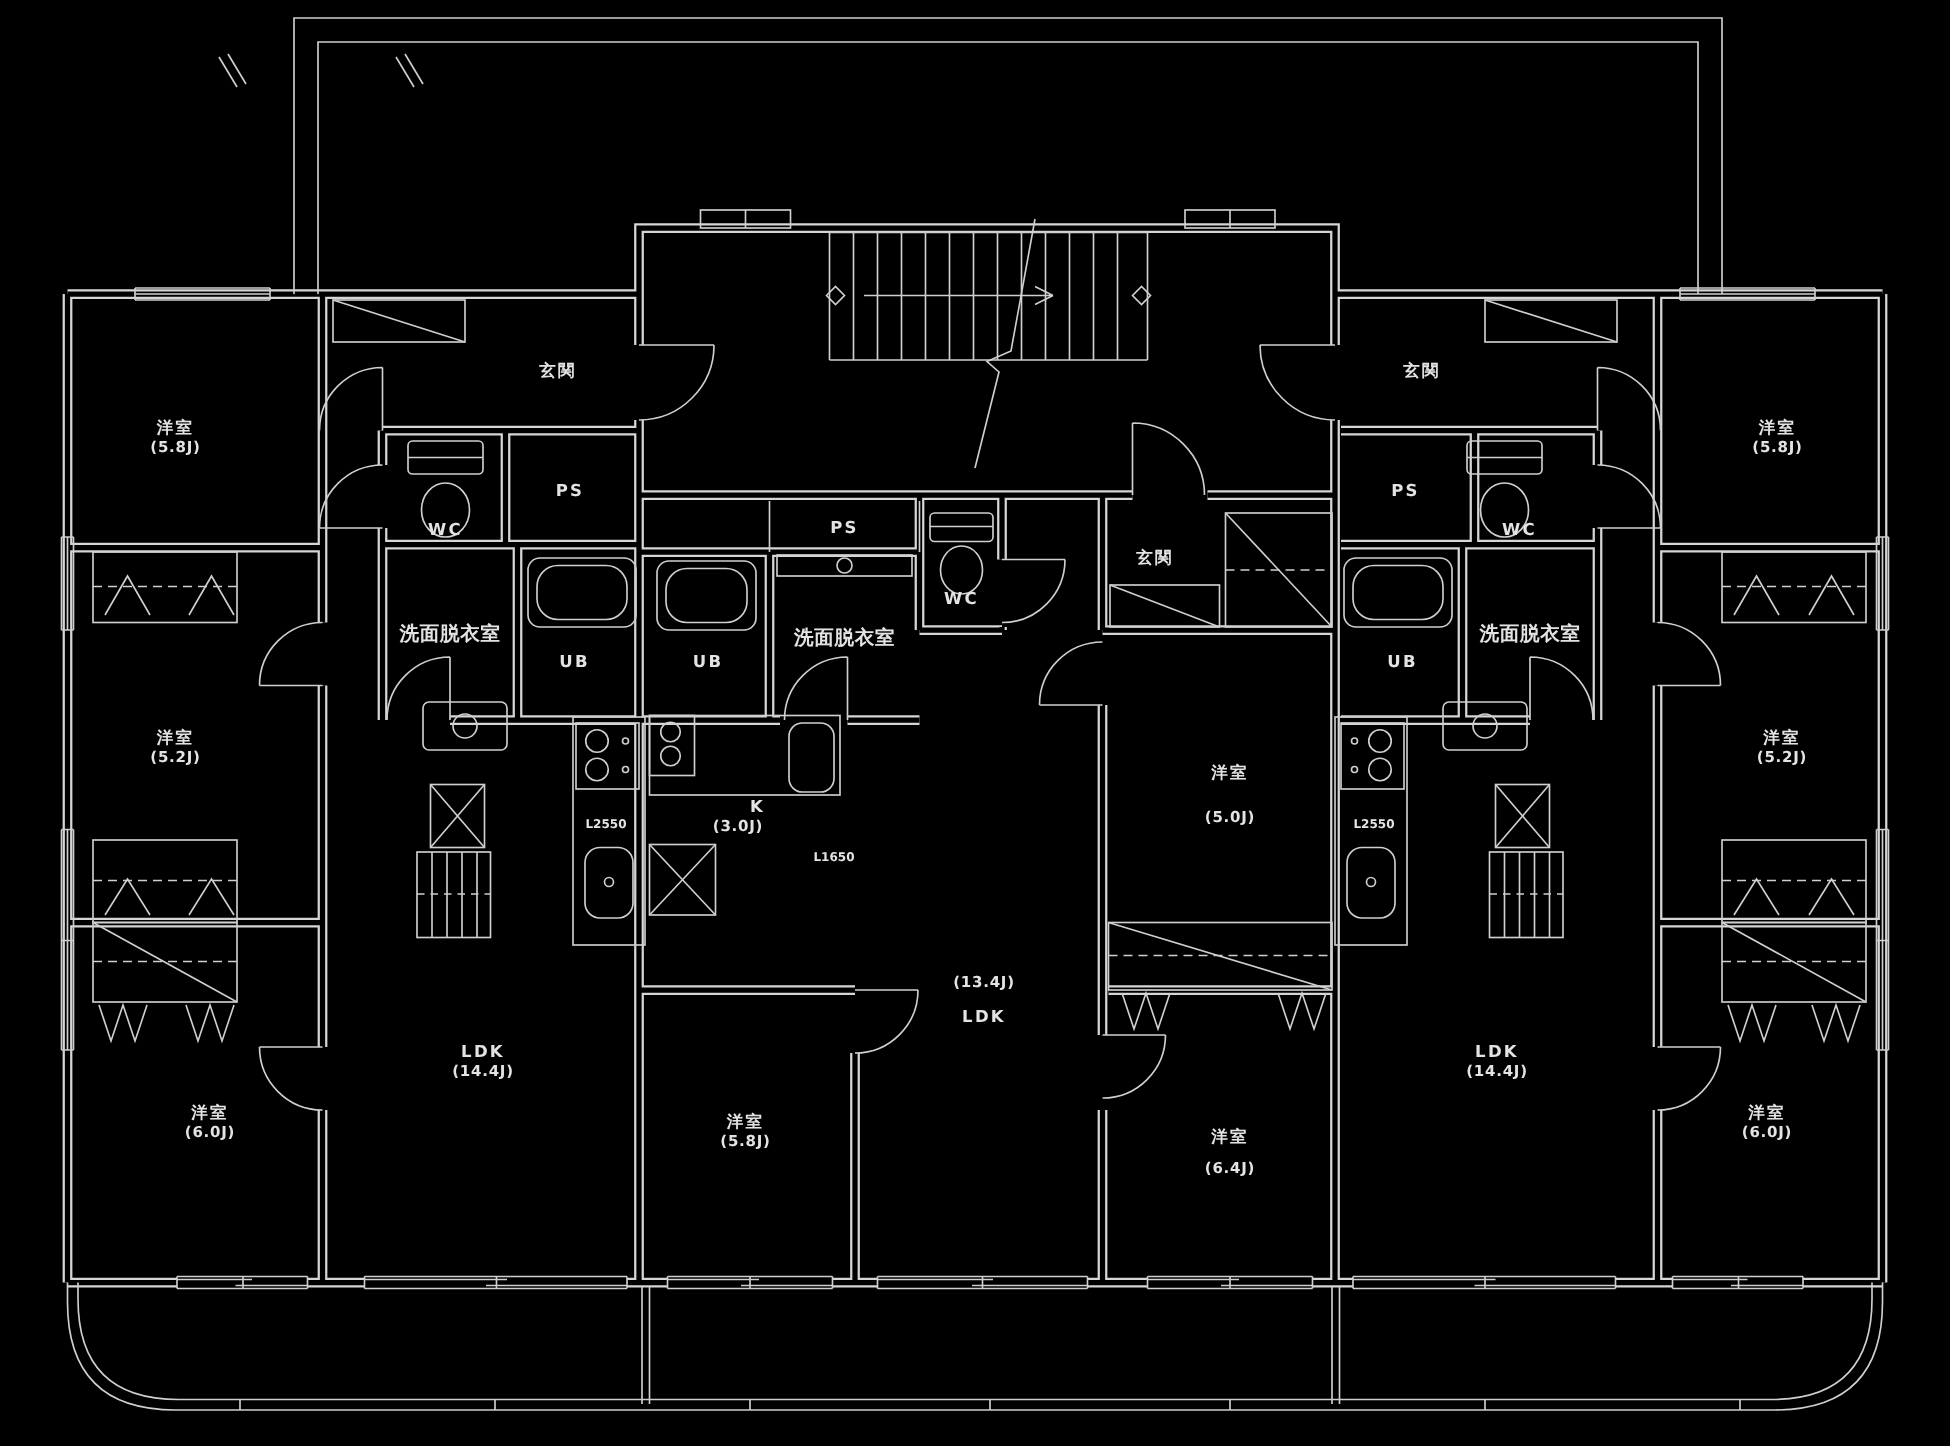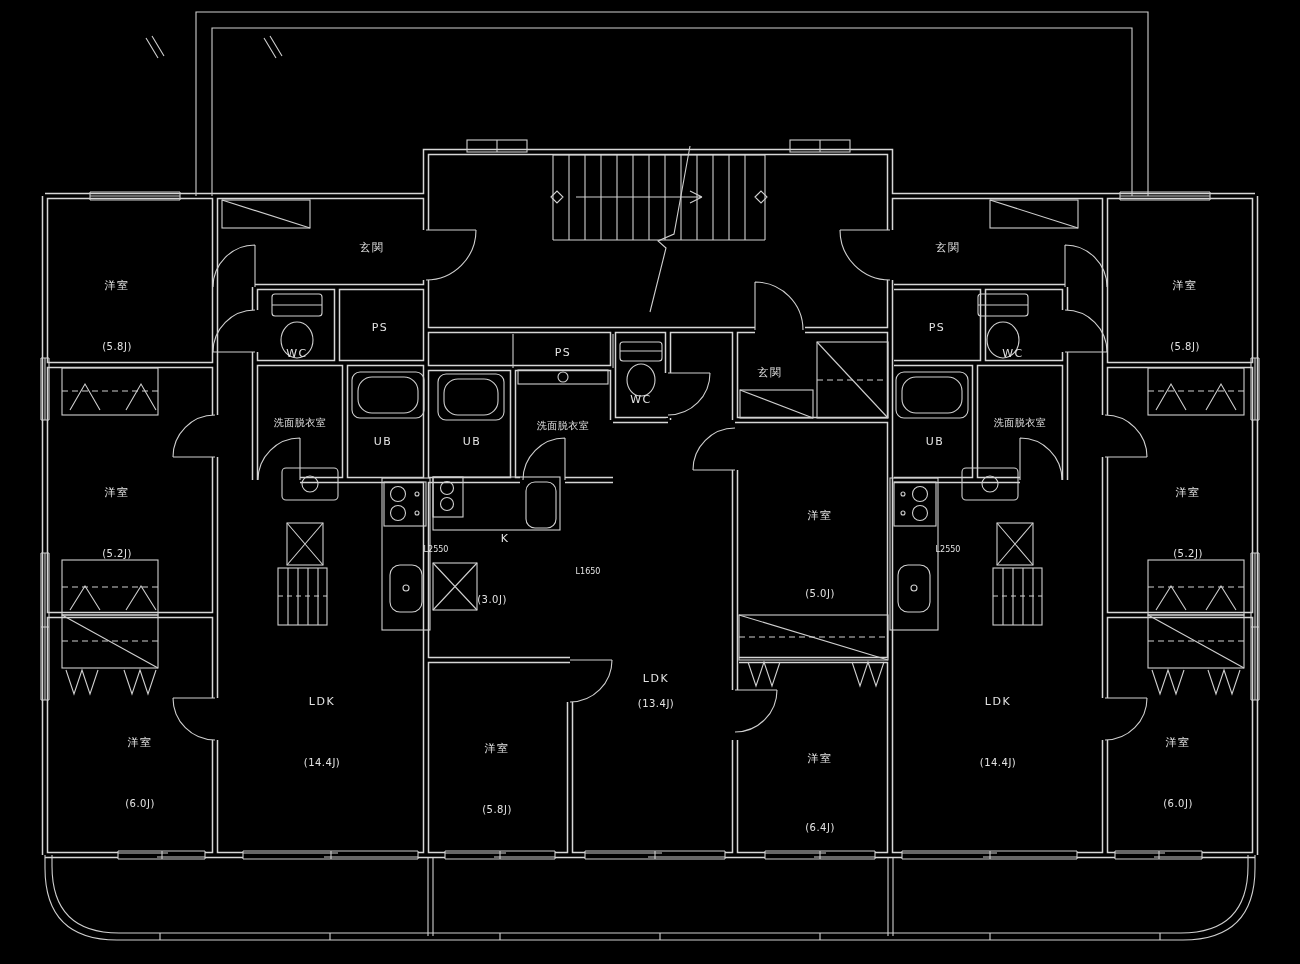--- a/index.html
+++ b/index.html
@@ -1,23 +1,23 @@
 <!DOCTYPE html>
 <html><head>
 <meta charset="utf-8">
 <style>
   html,body{margin:0;padding:0;background:#000;}
   .plan{position:relative;width:1300px;height:964px;background:#000;overflow:hidden;
         font-family:"DejaVu Sans",sans-serif;}
   .plan svg{position:absolute;left:0;top:0;}
   .lbl{position:absolute;transform:translate(-50%,-50%);color:#e3e3e3;
-       font-size:11px;line-height:1;white-space:nowrap;letter-spacing:1.5px;text-align:center;}
-  .area{font-size:10px;letter-spacing:0.5px;margin-top:48px;}
-  .sm{font-size:10px;letter-spacing:0.5px;}
-  .xs{font-size:8px;letter-spacing:0;margin-left:32px;}
+       font-size:11px;line-height:1;white-space:nowrap;letter-spacing:1.5px;text-align:center;font-weight:bold;}
+  .area{font-size:10px;letter-spacing:0.5px;}
+  .sm{font-size:13px;letter-spacing:0.5px;}
+  .xs{font-size:8px;letter-spacing:0;}
 </style>
 </head>
 <body>
 
 <div class="plan">
 <svg width="1300" height="964" viewBox="0 0 1300 964">
   <defs>
     <path id="walls" d="
       M45,196 H426 M426,196 V152 H890 V196 M890,196 H1255
       M45,196 V855 M1255,196 V855

